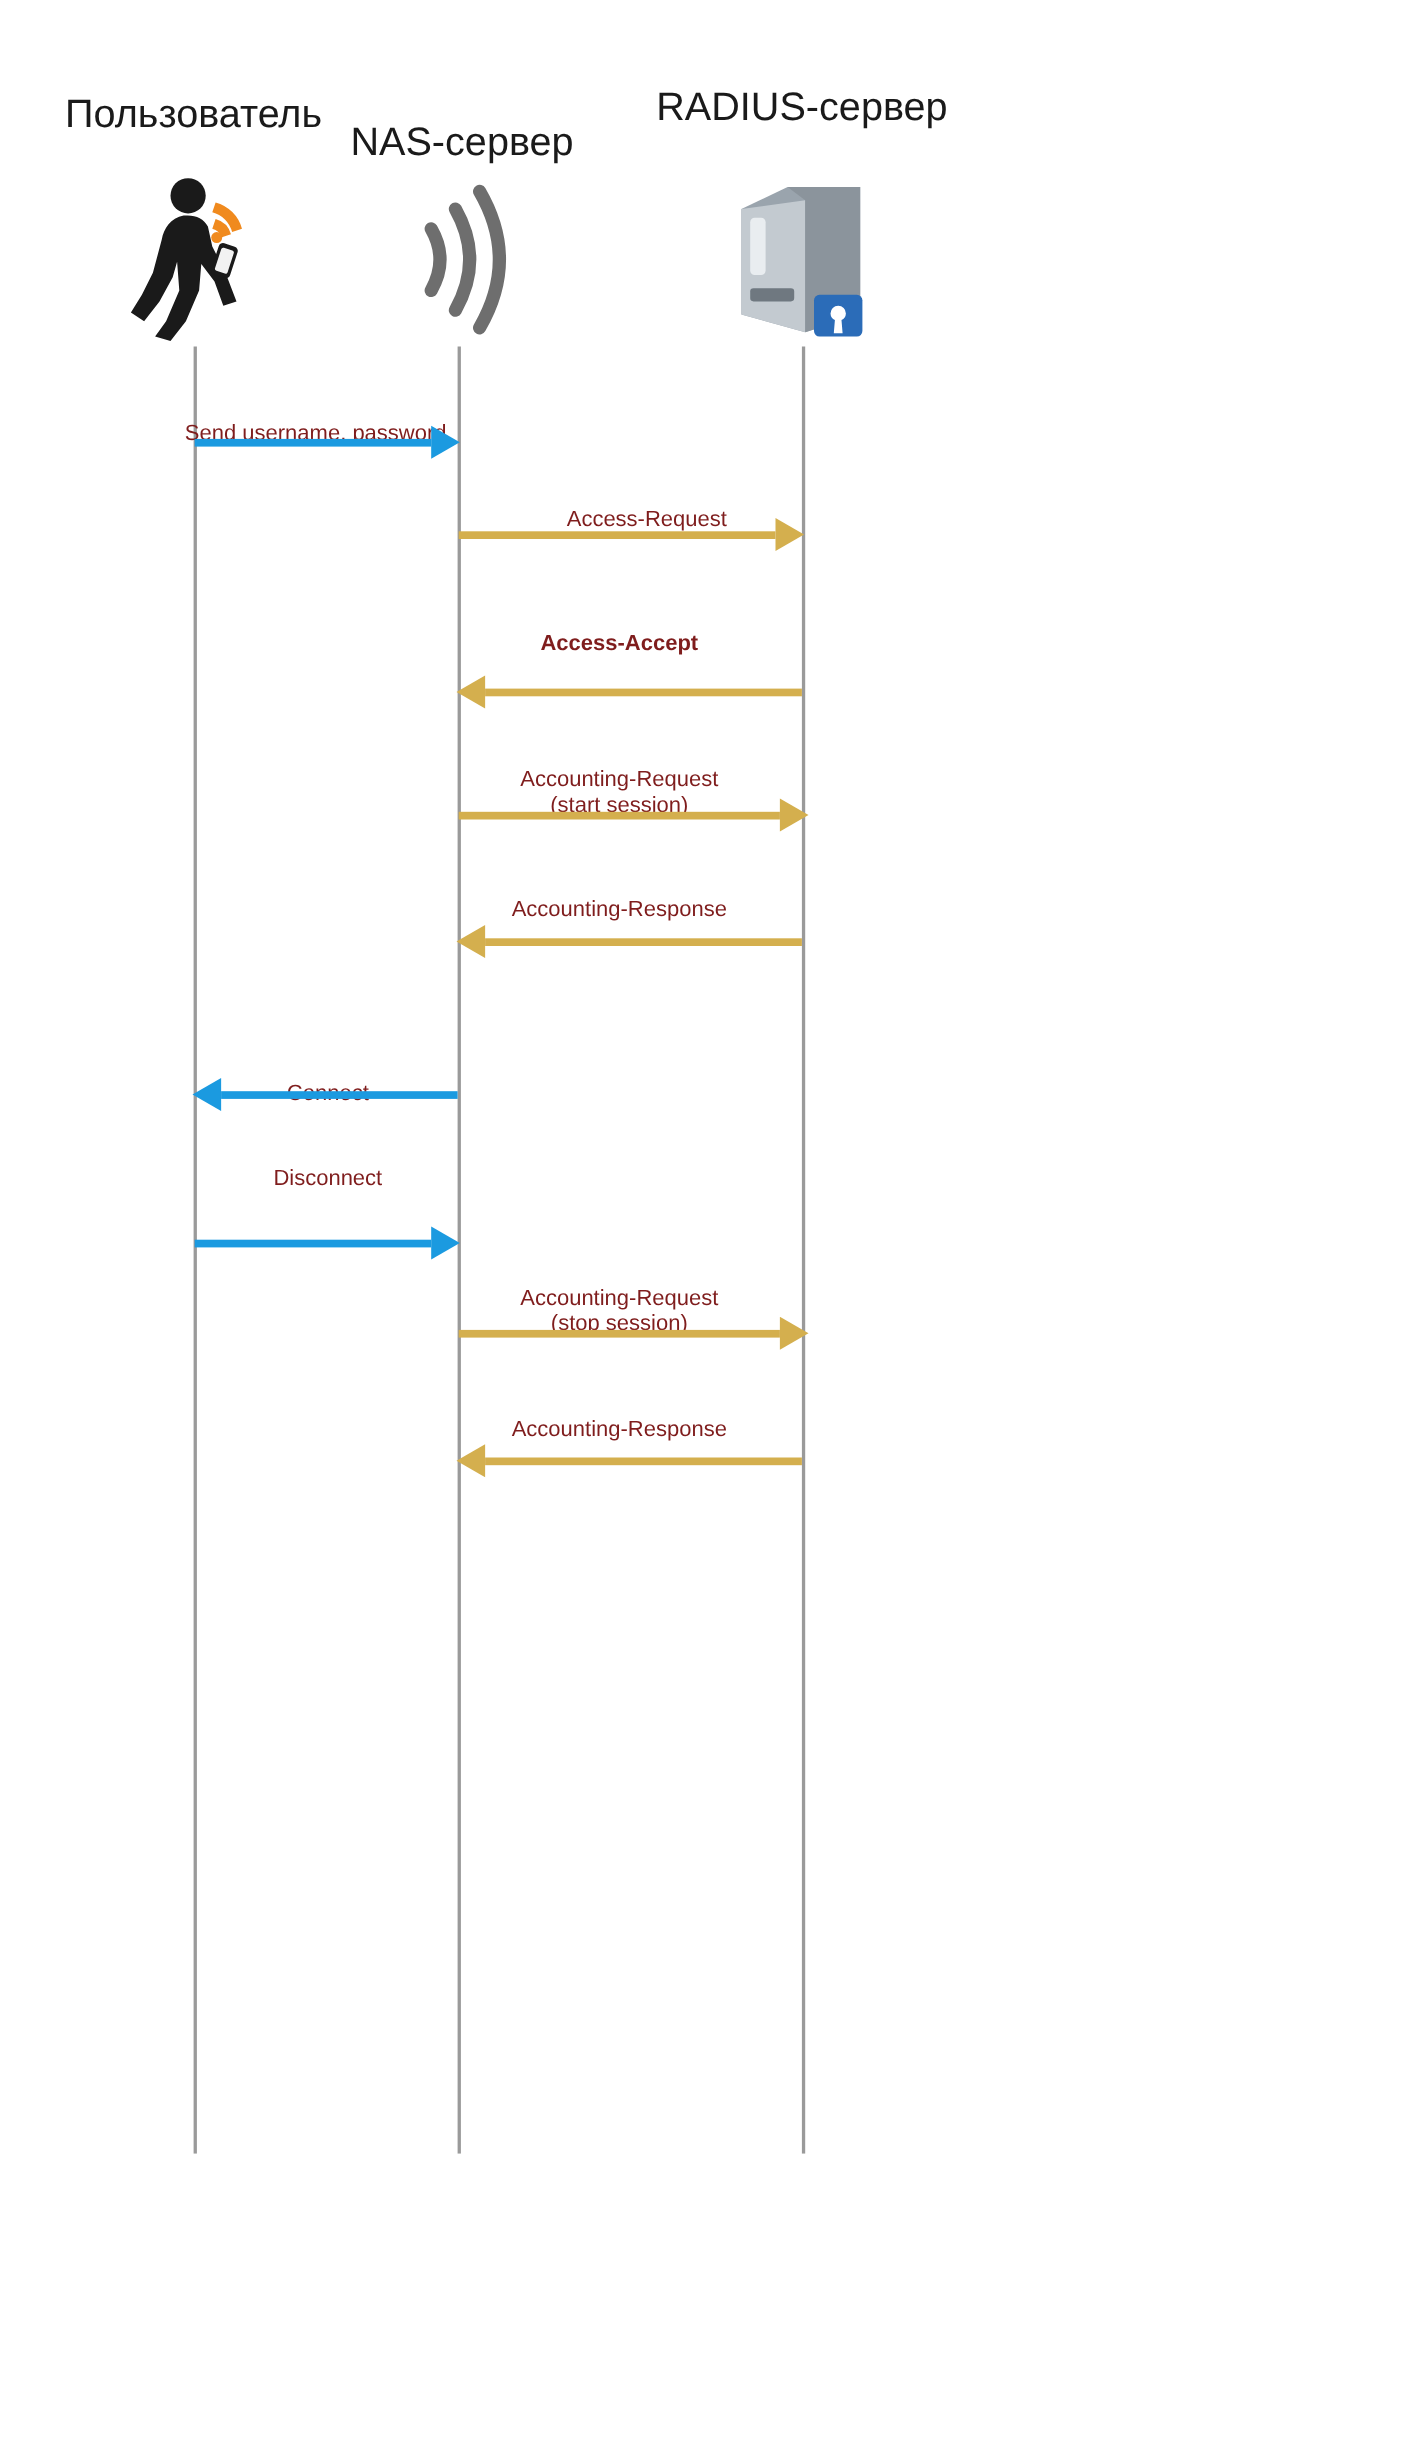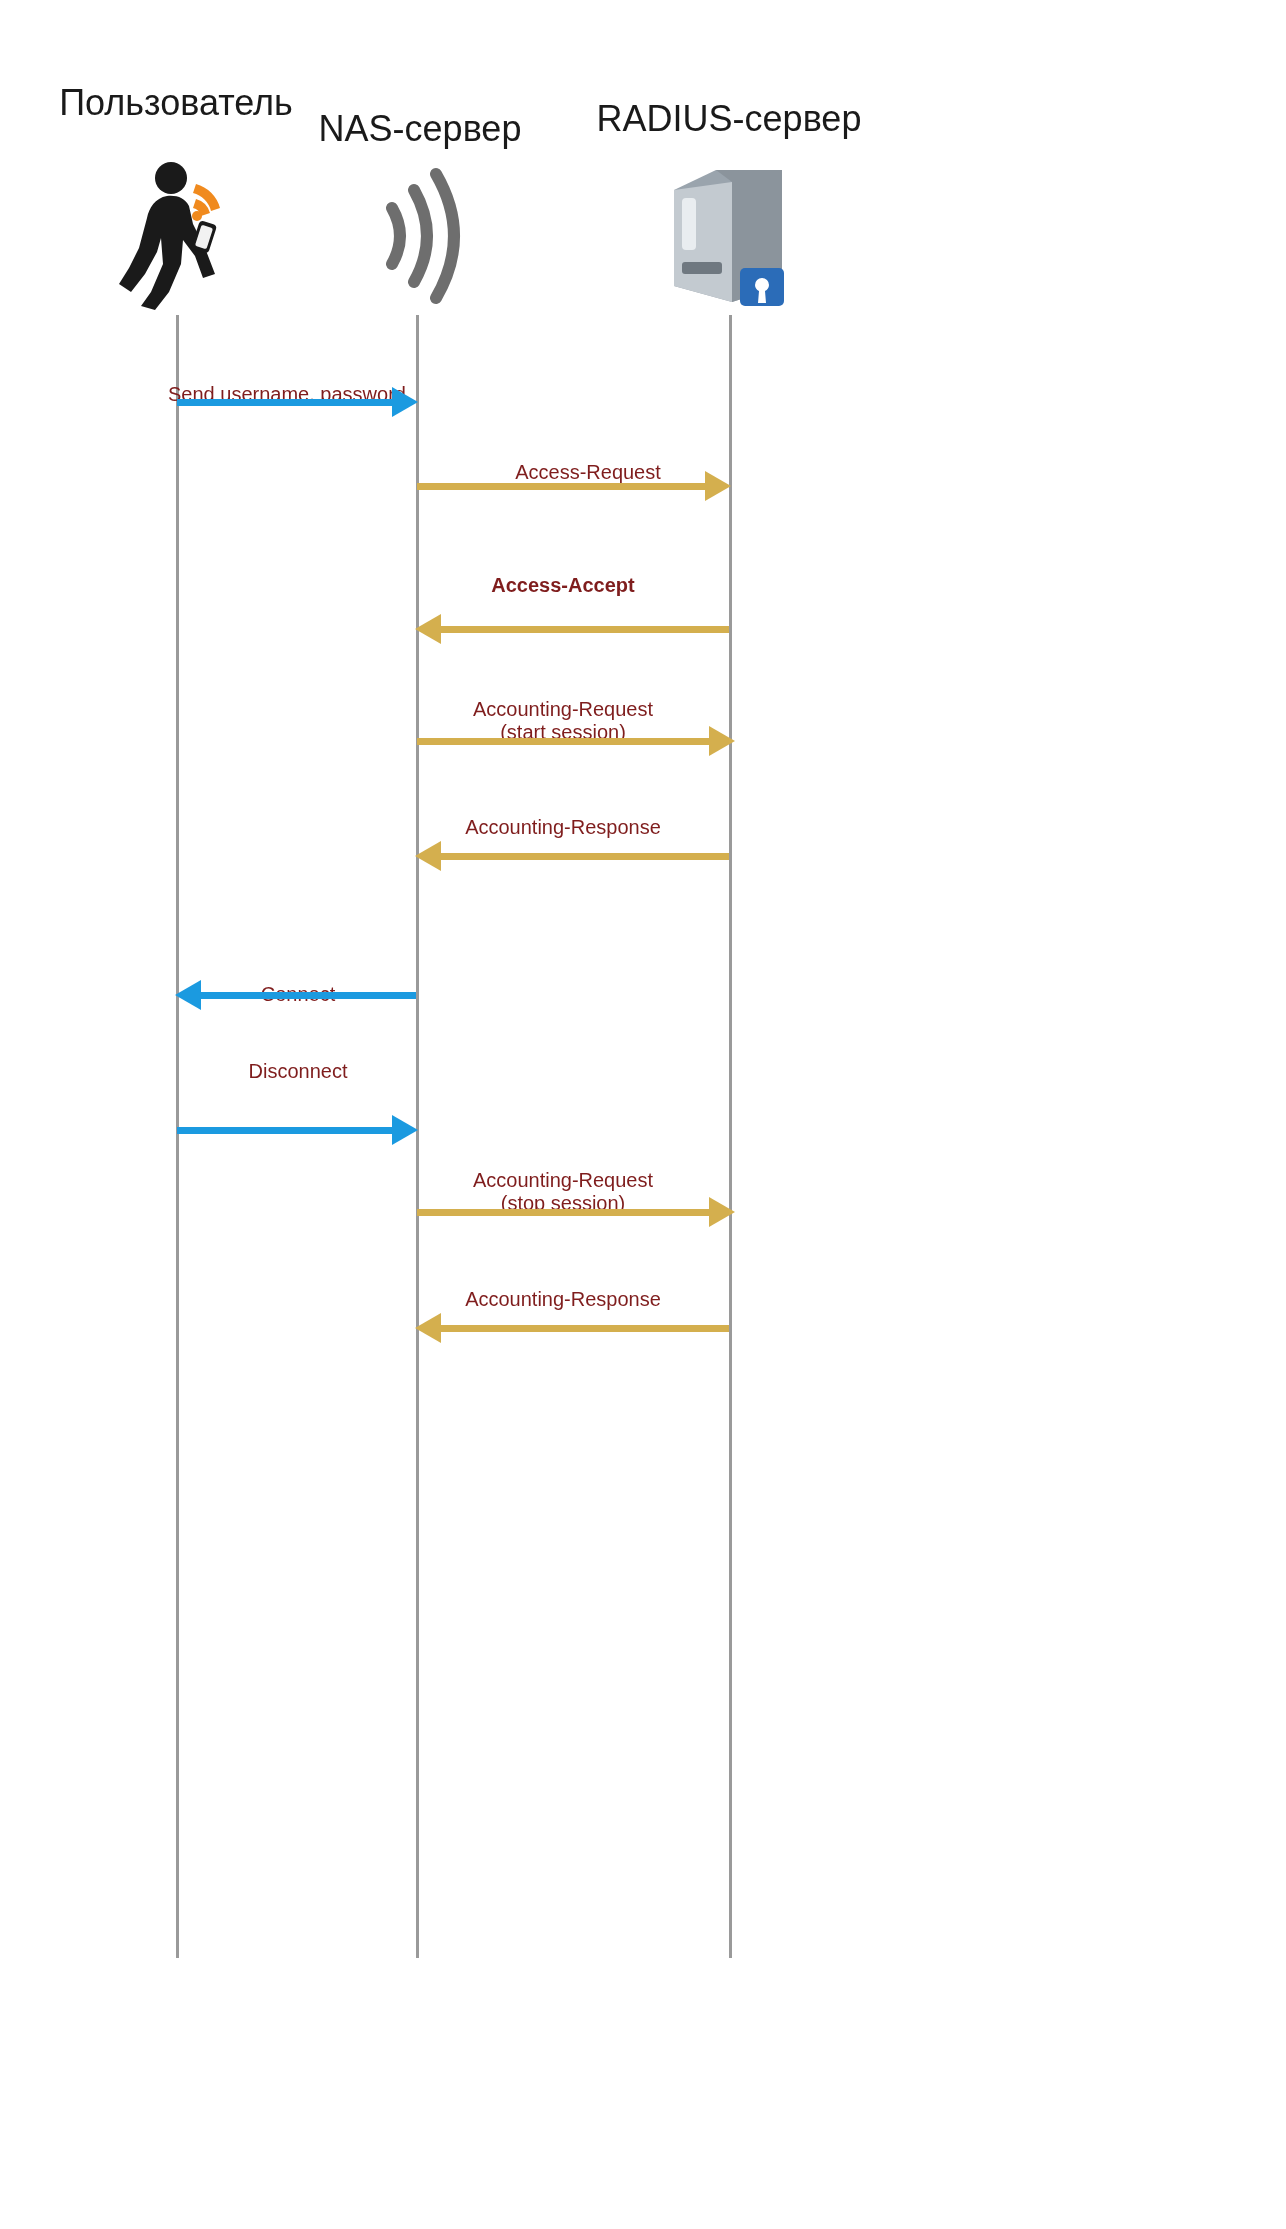--- a/index.html
+++ b/index.html
@@ -63,21 +63,21 @@
     border-right-style: solid;
   }
 </style>
 </head>
 <body>
 
 <div id="canvas">
 
   <div class="actor-title" style="left:176px; top:82px;">Пользователь</div>
   <div class="actor-title" style="left:420px; top:82px;margin-top:26px;">NAS-сервер</div>
-  <div class="actor-title" style="left:729px; top:98px;">RADIUS-сервер</div>
+  <div class="actor-title" style="left:729px; top:76px;">RADIUS-сервер</div>
 
   <div class="actor-icon" style="left:182px; top:160px;">
     <svg width="130" height="150" viewBox="0 0 130 150" xmlns="http://www.w3.org/2000/svg">
       <g fill="#1a1a1a">
         <circle cx="54" cy="18" r="16"></circle>
         <path d="M50 36 C38 38 32 48 30 58 L22 88 L12 108 L2 124 L14 132 L28 114 L40 92 L44 78 L46 104 L34 132 L24 146 L38 150 L52 132 L64 104 L66 80 L78 96 L86 118 L98 114 L88 88 L76 64 L72 46 C68 38 60 35 50 36 Z"></path>
         <rect x="78" y="62" width="18" height="30" rx="4" transform="rotate(18 87 77)" fill="#1a1a1a"></rect>
         <rect x="81" y="66" width="12" height="22" rx="2" transform="rotate(18 87 77)" fill="#f2f2f2"></rect>
       </g>
       <g fill="#f08a1e">

